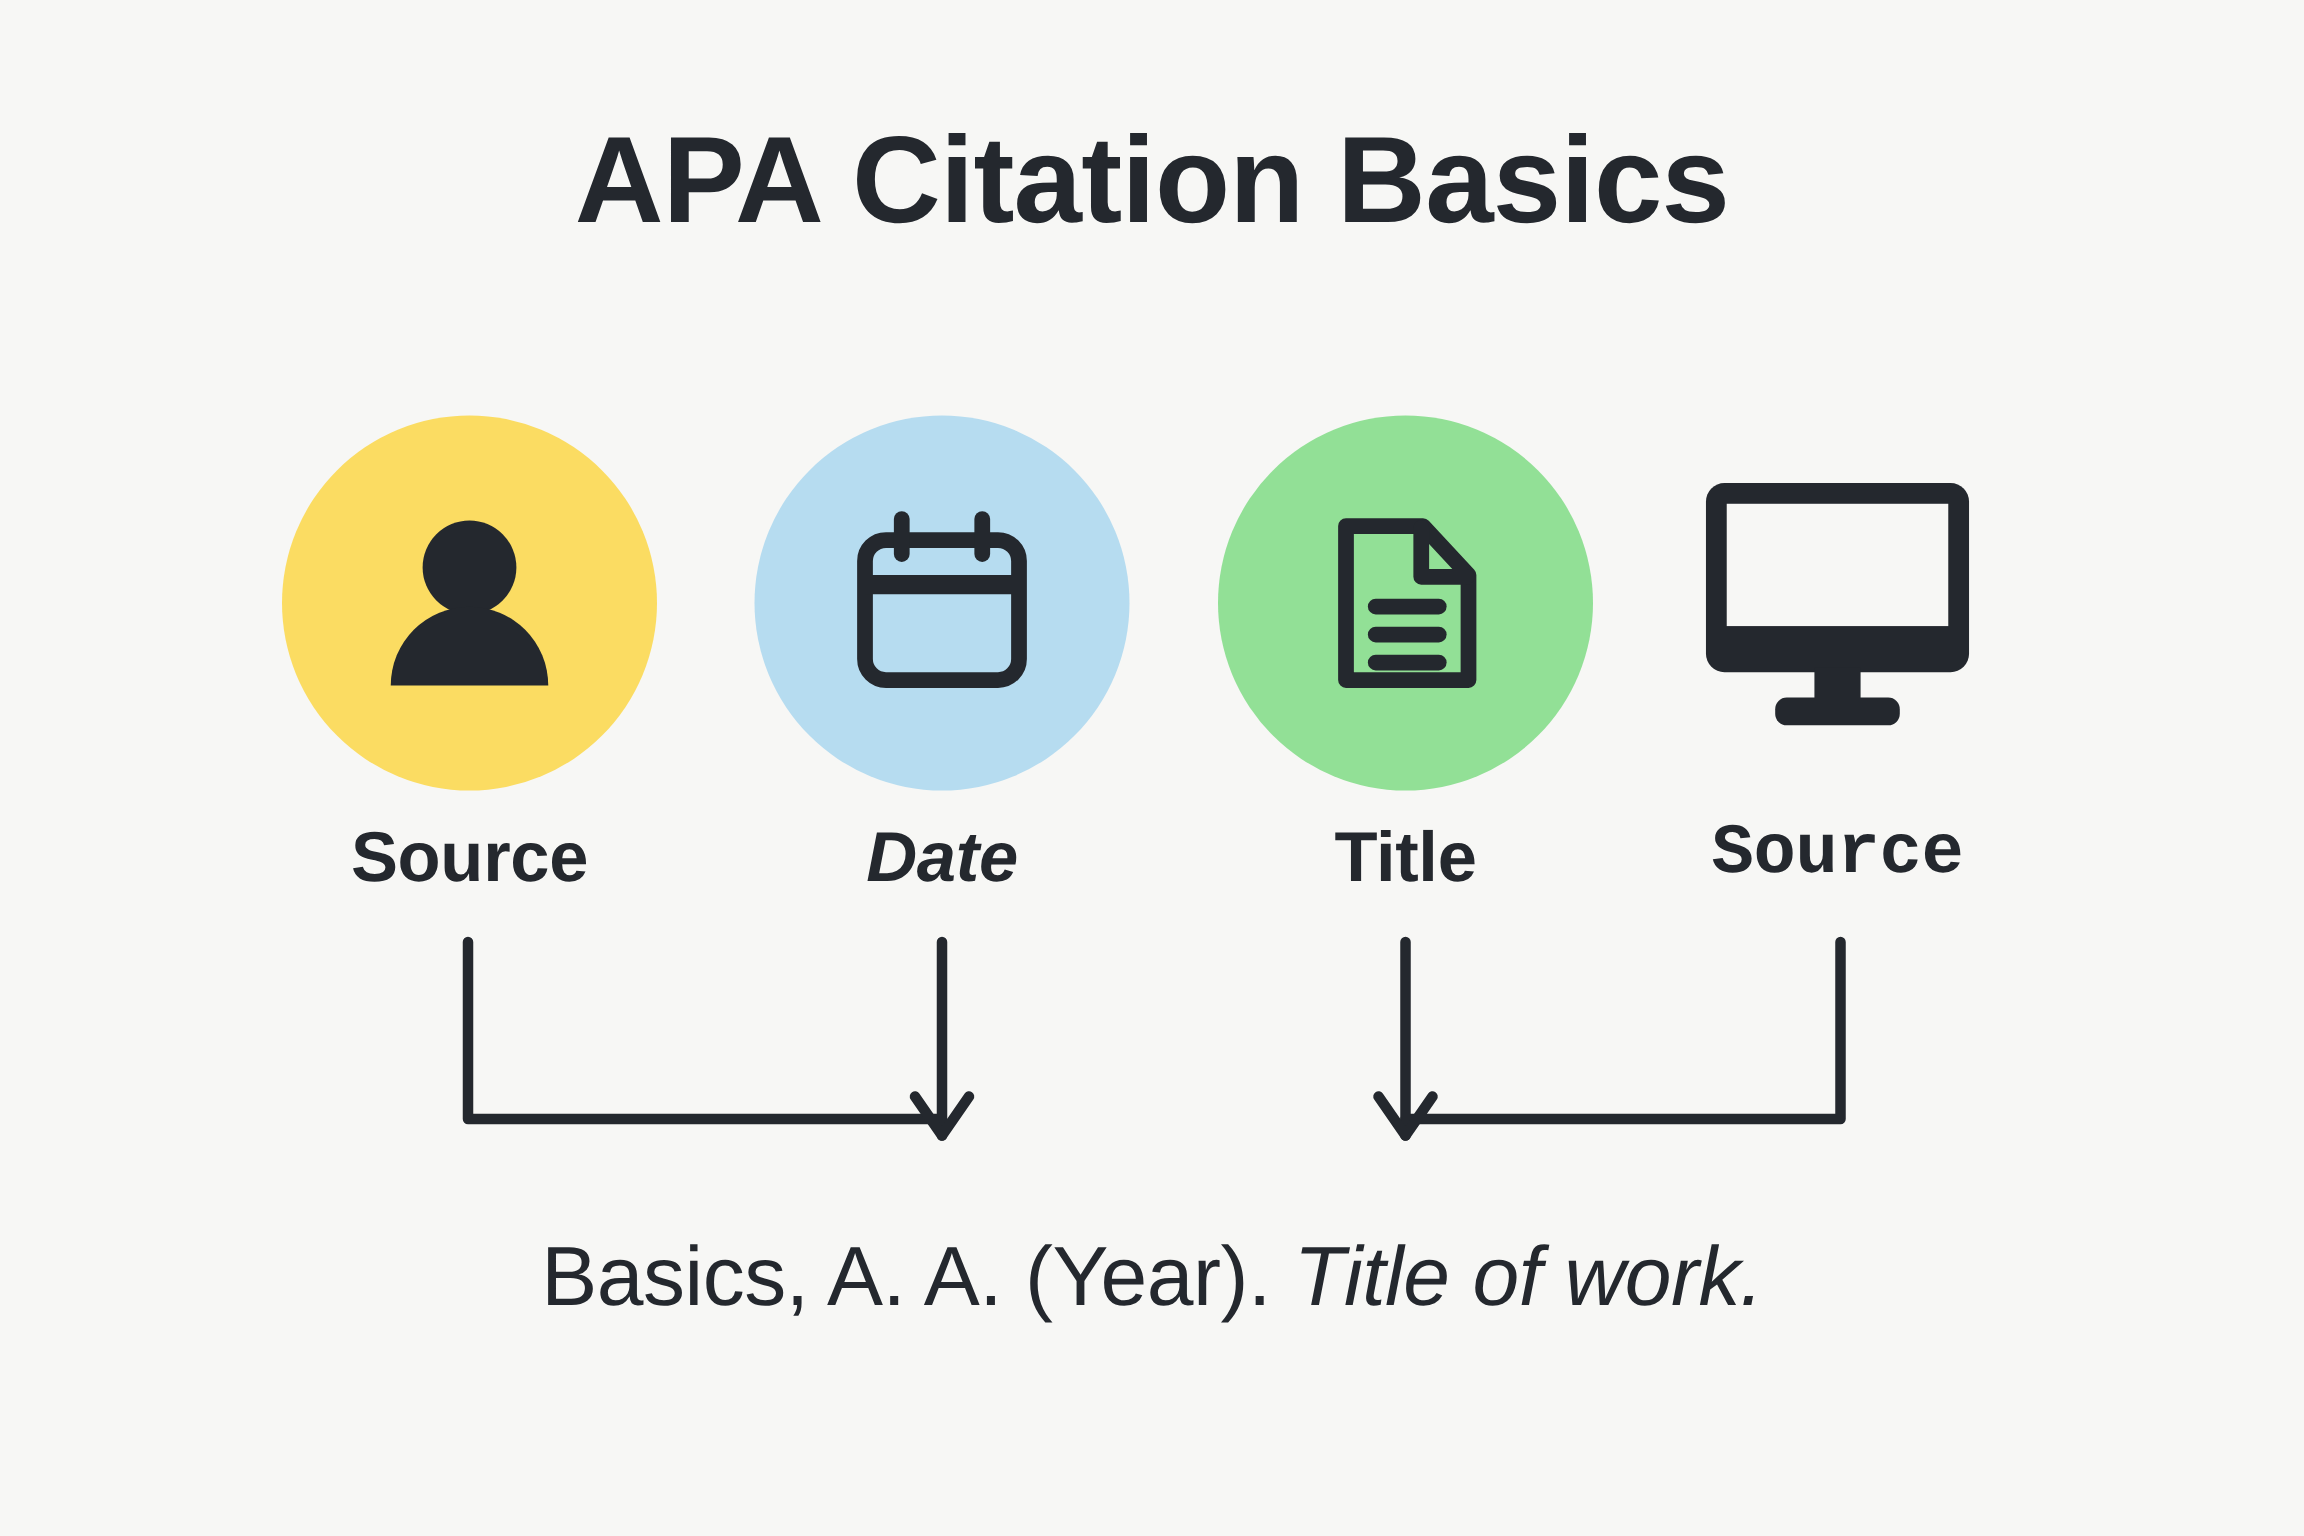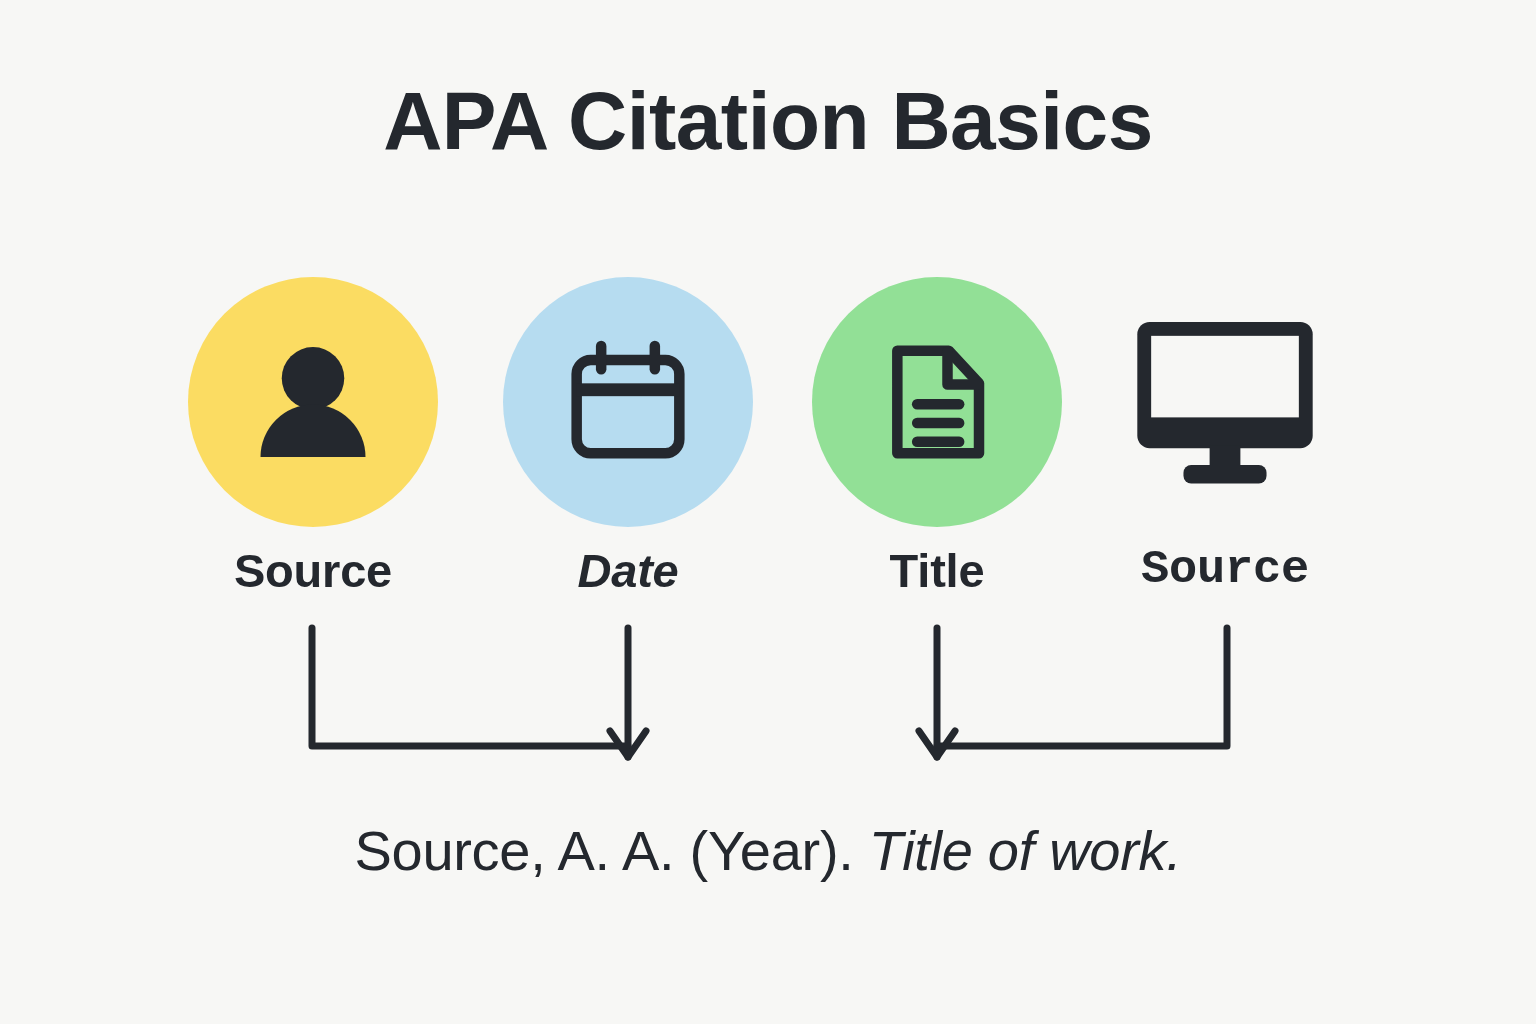--- a/index.html
+++ b/index.html
@@ -211,15 +211,15 @@
       <path d="M 610 731 L 628 757 L 646 731"></path>
 
       <path d="M 1227 628 L 1227 746 L 937 746"></path>
 
       <path d="M 937 628 L 937 757"></path>
       <path d="M 919 731 L 937 757 L 955 731"></path>
 
     </g>
   </svg>
 
-  <div class="caption"><span>Source, A. A. (Year). </span><span class="em">Title of work.</span></div>
+  <div class="caption"><span>Basics, A. A. (Year). </span><span class="em">Title of work.</span></div>
 
 </div>
 
 </body></html>

